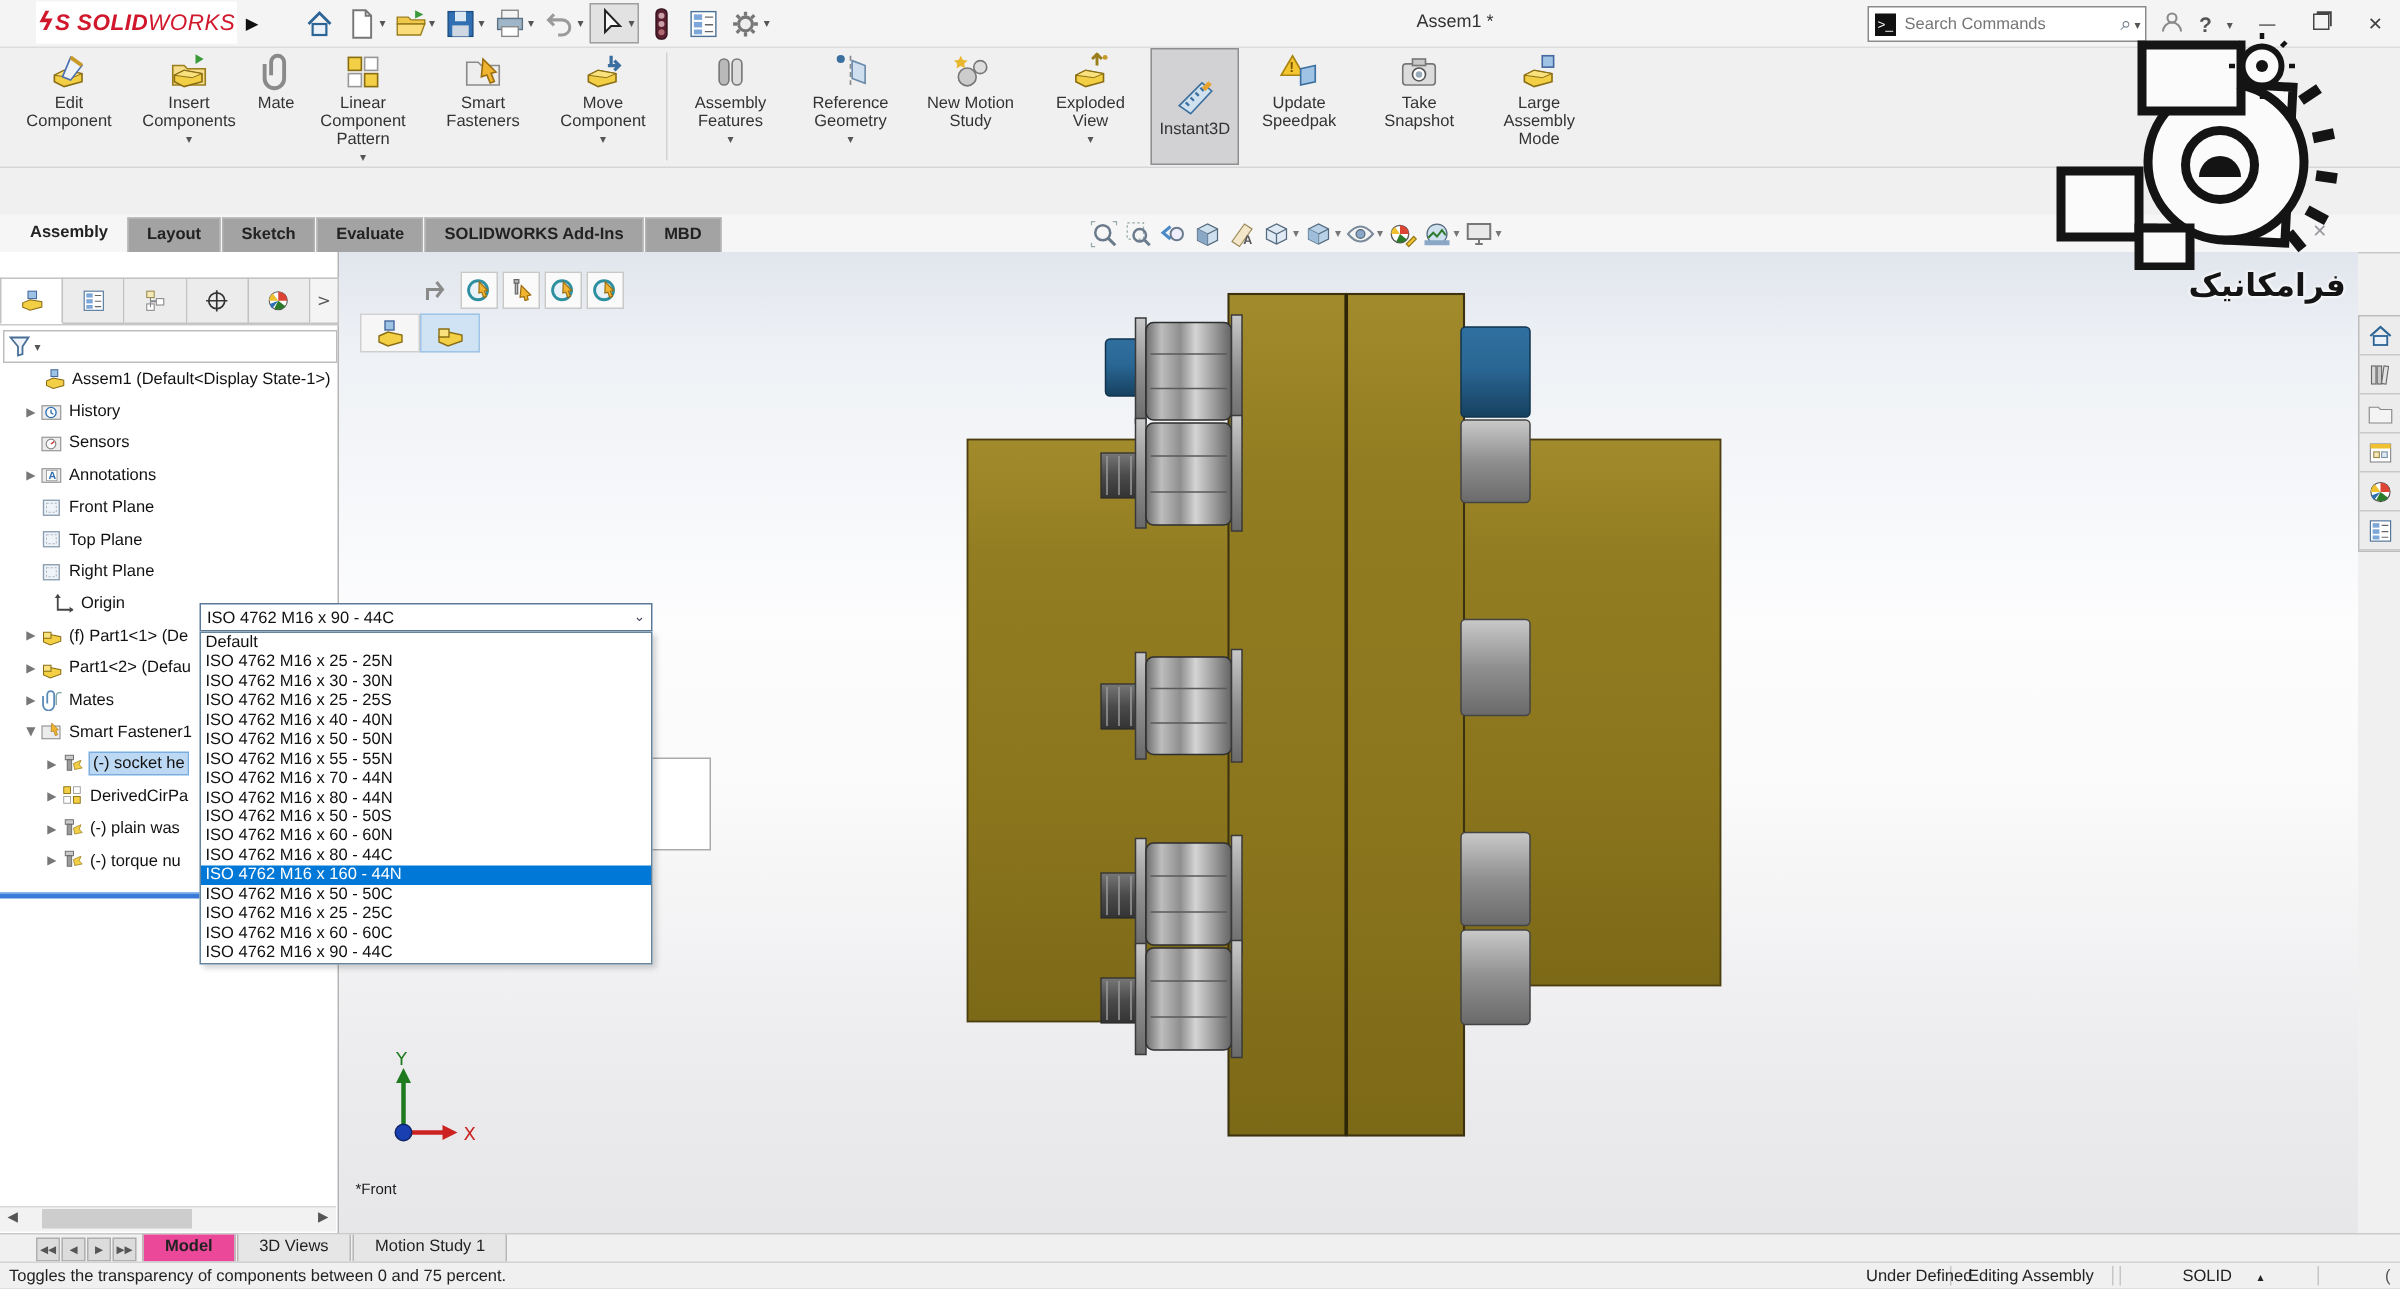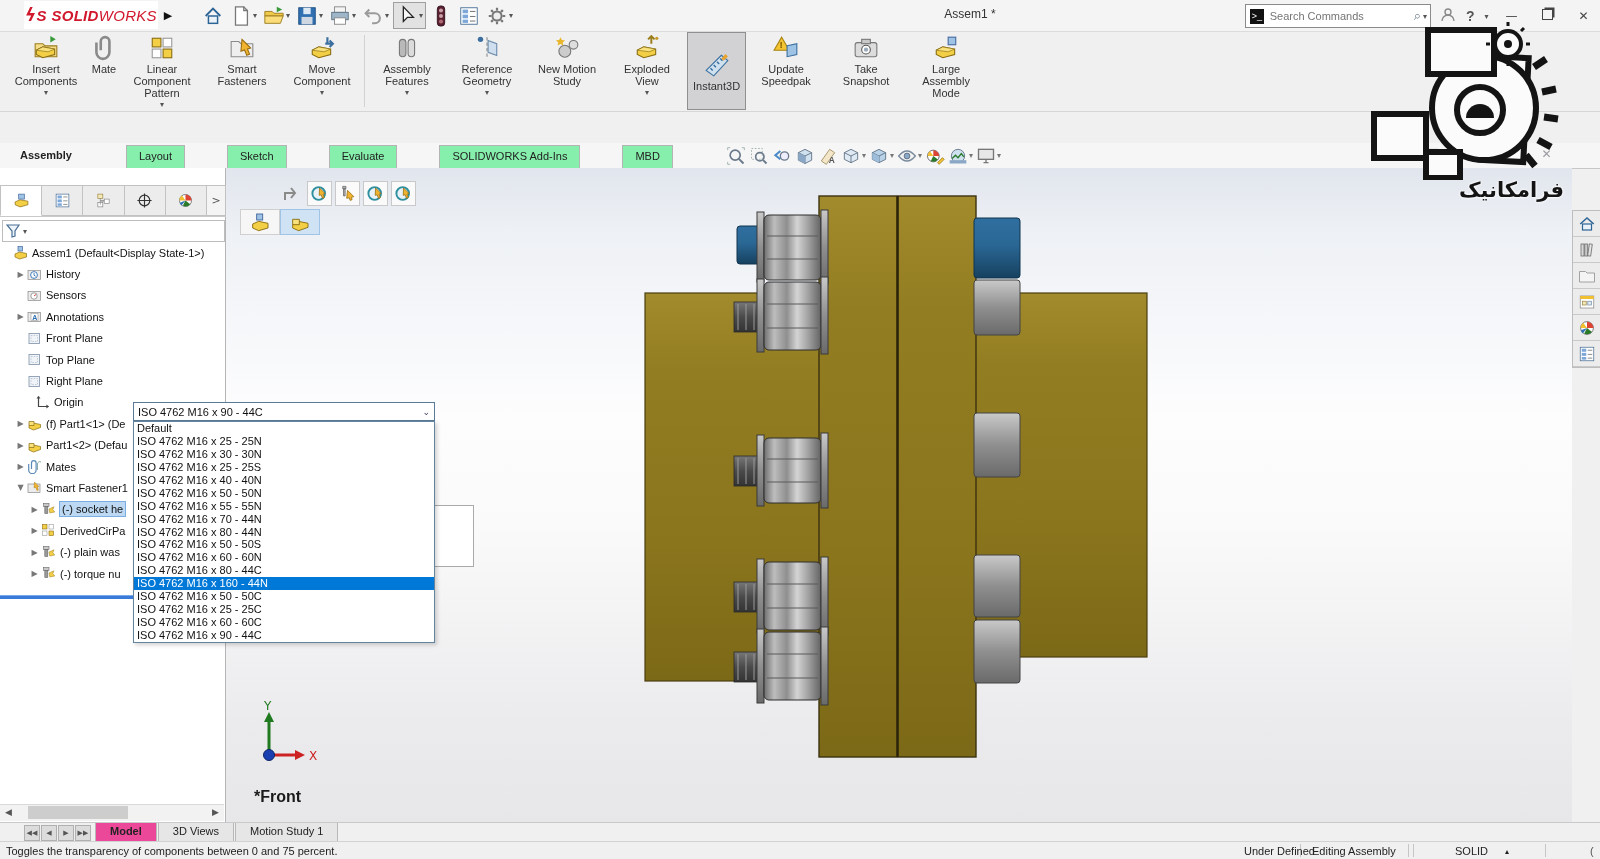--- a/index.html
+++ b/index.html
@@ -35,22 +35,22 @@
   
   #ribbon{left:0;top:62px;width:1600px;height:81px;background:#f0f0f1;border-bottom:1px solid #d6d6d6;display:flex;align-items:stretch;padding-left:6px;box-sizing:border-box;}
   .rb{display:flex;flex-direction:column;align-items:center;justify-content:flex-start;padding:3px 5px 1px 5px;margin:1px 0;text-align:center;}
   .rb .ic{width:26px;height:26px;margin-bottom:2px;flex:none;}
   .rb .lbl{font-size:11px;line-height:12px;color:#333;max-width:70px;}
   .rb .dd{color:#555;font-size:8px;margin-top:1px;}
   .rb.pressed{background:#d2d2d4;border:1px solid #8f8f90;justify-content:center;}
   .rsep{width:1px;background:#d2d2d2;margin:4px 2px;}
   
   #tabrow{left:0;top:143px;width:1600px;height:25px;background:#f6f6f7;border-bottom:1px solid #c6c6c6;}
-  #tabs{position:absolute;left:8px;top:2px;display:flex;height:23px;gap:41px;}
-  .tab{padding:4px 12px 0 12px;color:#222;background:#86efac;border:1px solid #b4b4b4;border-bottom:none;margin-right:1px;box-sizing:border-box;}
+  #tabs{position:absolute;left:8px;top:2px;display:flex;height:23px;}
+  .tab{padding:4px 12px 0 12px;color:#222;background:#a3a3a3;border:1px solid #b4b4b4;border-bottom:none;margin-right:1px;box-sizing:border-box;font-weight:bold;}
   .tab.active{background:#f6f6f7;border:none;font-weight:bold;}
   #headsup{position:absolute;left:726px;top:1px;height:23px;display:flex;align-items:center;gap:3px;}
   .hbtn{display:flex;align-items:center;}
   .hbtn .ic{width:20px;height:20px;}
   .hbtn .dd{color:#777;font-size:8px;margin-left:1px;}
   #ghost-controls{position:absolute;left:1428px;top:4px;display:flex;gap:16px;color:#bdbdc2;font-size:12px;}
   #ghost-controls .x{color:#9a9aa0;}
   
   #leftpanel{left:0;top:168px;width:226px;height:654px;background:#fff;border-right:1px solid #b5b5b5;box-sizing:border-box;}
   #splitdot{position:absolute;left:104px;top:4px;width:14px;height:3px;border-top:2px dotted #b0b0b0;}
@@ -75,21 +75,21 @@
   #viewport{left:226px;top:168px;width:1346px;height:654px;
     background:linear-gradient(180deg,#e1e5ed 0%,#eef1f5 10%,#fdfdfe 38%,#fafafb 55%,#ebebed 85%,#e7e7e9 100%);}
   #ctxbar{position:absolute;left:55px;top:13px;display:flex;align-items:center;gap:3px;}
   .cbtn{width:23px;height:23px;background:#fafafa;border:1px solid #c9c9c9;display:flex;align-items:center;justify-content:center;}
   .cbtn .ic{width:19px;height:19px;}
   #exitarrow{width:20px;height:20px;margin-right:3px;}
   #breadcrumb{position:absolute;left:14px;top:41px;display:flex;height:26px;}
   .crumb{width:38px;display:flex;align-items:center;justify-content:center;background:#f6f6f6;border:1px solid #cfcfcf;}
   .crumb.on{background:#cfe3f5;border-color:#9fc4e5;}
   .crumb .ic{width:20px;height:20px;}
-  #front-label{position:absolute;left:28px;top:620px;font-weight:bold;color:#1a1a1a;font-size:16px;}
+  #front-label{position:absolute;left:11px;top:620px;font-weight:normal;color:#1a1a1a;font-size:10px;}
   
   #fragpanel{left:250px;top:505px;width:222px;height:60px;background:#fff;border:1px solid #aaa;}
   #combo{left:133px;top:402px;width:302px;height:19px;background:#fff;border:1px solid #5a7a9a;box-sizing:border-box;display:flex;align-items:center;z-index:40;}
   #combo .val{flex:1;padding-left:4px;font-size:11px;color:#111;}
   #combo .chev{color:#446;font-size:9px;padding-right:4px;}
   #ddlist{left:133px;top:421px;width:302px;background:#fff;border:1px solid #64839c;box-sizing:border-box;z-index:40;box-shadow:2px 2px 4px rgba(0,0,0,.18);}
   .ditem{height:12.95px;line-height:12.95px;padding-left:3px;font-size:11px;color:#111;white-space:nowrap;}
   .ditem.sel{background:#0078d7;color:#fff;}
   
   #taskpane{left:1572px;top:210px;width:28px;height:156px;background:#ececec;border:1px solid #bdbdbd;display:flex;flex-direction:column;}
@@ -341,20 +341,29 @@
       </div>
       <div class="ebtn">
         <span class="ic"><svg width="100%" height="100%" viewBox="0 0 24 24">
             <path d="M19 12a7 7 0 1 1-3-5.7" fill="none" stroke="#2e8f9f" stroke-width="3"></path>
             <path d="M16 2l1 5-5 1z" fill="#2e8f9f"></path>
           </svg></span>
       </div>
     </div>
 
   <div id="ribbon">
+      <div class="rb">
+        <span class="ic"><svg width="100%" height="100%" viewBox="0 0 24 24">
+            <path d="M3 14l6-3 11 2v5l-11 3-6-3z" fill="#f3cf46" stroke="#8a6d12"></path>
+            <path d="M3 14l6-3 11 2-6 2.5z" fill="#f9e27e" stroke="#8a6d12" stroke-width=".6"></path>
+            <path d="M13 3l7 5-7 9-5-2z" fill="#eef2fa" stroke="#4a6faf"></path>
+            <path d="M13 3l7 5" stroke="#c89a2a" stroke-width="2.4"></path>
+          </svg></span>
+        <div class="lbl">Edit Component</div>
+      </div>
       <div class="rb">
         <span class="ic"><svg width="100%" height="100%" viewBox="0 0 24 24">
             <path d="M2 8h7l2 2h11v10H2z" fill="#f6dd8a" stroke="#9a7d1c"></path>
             <path d="M3 14l6-3 11 2v5l-11 3-6-3z" fill="#f3cf46" stroke="#8a6d12"></path>
             <path d="M3 14l6-3 11 2-6 2.5z" fill="#f9e27e" stroke="#8a6d12" stroke-width=".6"></path>
             <path d="M16 1l5 3-5 3z" fill="#3a9a3a"></path>
           </svg></span>
         <div class="lbl">Insert Components</div>
         <div class="dd glyph">▾</div>
       </div>
@@ -758,21 +767,21 @@
         </div>
         <div class="ptab chev glyph">&gt;</div>
       </div>
     <div id="filterrow">
       <svg width="15" height="14" viewBox="0 0 15 14">
           <path d="M1 1h12L9 7v5l-3 1V7z" fill="#eef4fa" stroke="#4a6f96" stroke-width="1.2"></path>
         </svg>
       <span class="dd glyph">▾</span>
     </div>
     <div id="tree">
-        <div class="trow" style="padding-left: 2px;">
+        <div class="trow" style="padding-left: 18px;">
           <span class="exp glyph"></span>
           <span class="ic"><svg width="100%" height="100%" viewBox="0 0 15 15">
               <path d="M2 9l4.5-2 7 1.5v3.5L6.5 14 2 12z" fill="#f3cf46" stroke="#8a6d12" stroke-width=".7"></path>
               <rect x="5" y="1.5" width="4.5" height="4.5" fill="#9fc3e4" stroke="#44689f" stroke-width=".7"></rect>
             </svg></span>
           <span class="lb">Assem1 (Default&lt;Display State-1&gt;)</span>
         </div>
         <div class="trow" style="padding-left: 16px;">
           <span class="exp glyph">▶</span>
           <span class="ic"><svg width="100%" height="100%" viewBox="0 0 15 15">

